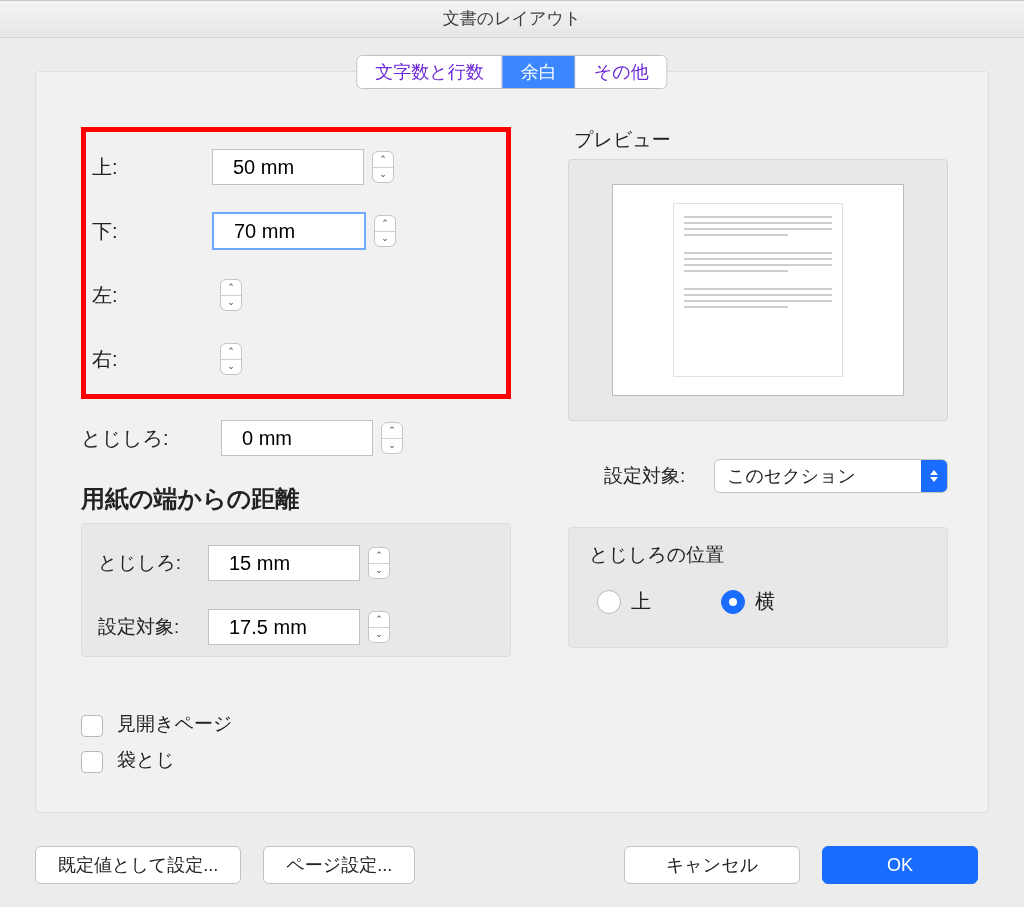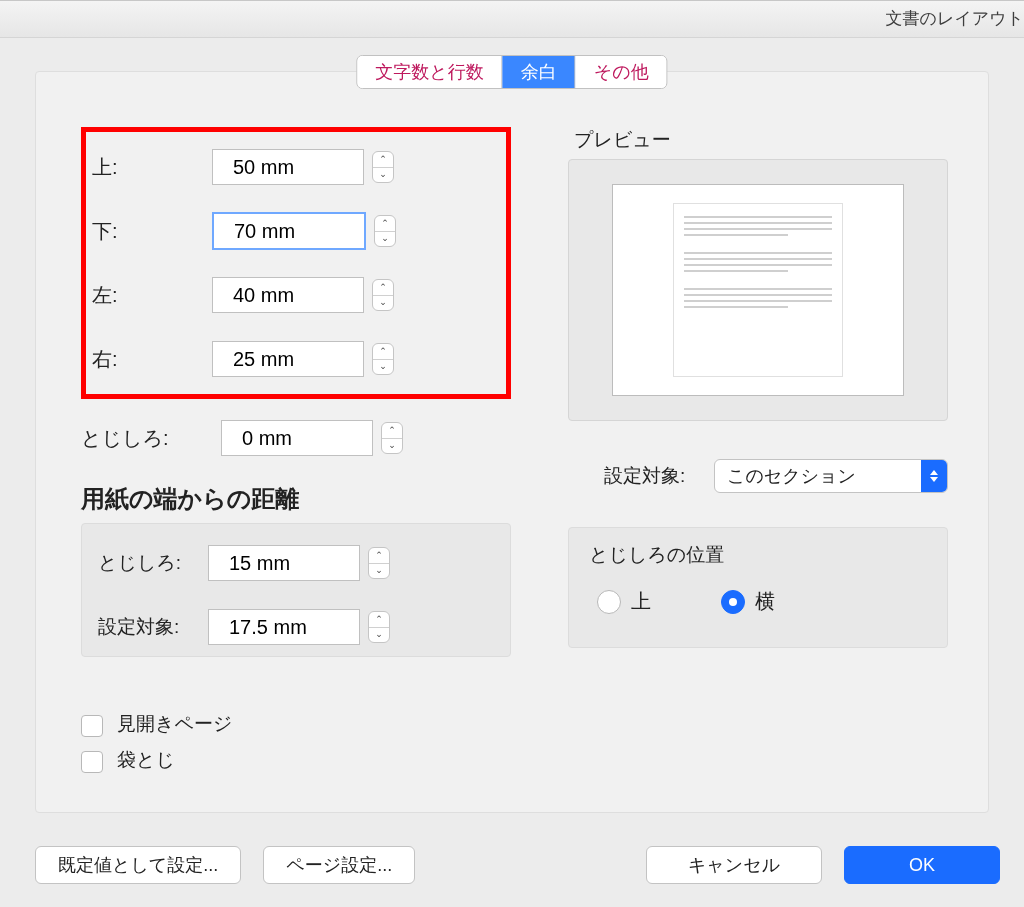--- a/index.html
+++ b/index.html
@@ -1,22 +1,22 @@
 <!DOCTYPE html>
 <html><head>
 <meta charset="utf-8">
 <style>
   html,body{margin:0;padding:0;font-family:"Hiragino Kaku Gothic ProN","Hiragino Sans","Meiryo",sans-serif;font-size:16px;color:#222;}
   body{background:#ececec;width:1024px;height:907px;overflow:hidden;}
   .window{position:relative;width:1024px;height:907px;background:#ececec;border-top:1px solid #c7c7c7;}
-  .titlebar{height:36px;line-height:36px;text-align:right;font-size:17px;color:#3d3d3d;border-bottom:1px solid #d5d5d5;background:linear-gradient(#f4f4f4,#e6e6e6);}
+  .titlebar{height:36px;line-height:36px;text-align:center;font-size:17px;color:#3d3d3d;border-bottom:1px solid #d5d5d5;background:linear-gradient(#f4f4f4,#e6e6e6);}
   .content{position:absolute;left:35px;right:35px;top:70px;bottom:95px;background:#f1f1f1;border:1px solid #dedede;border-radius:4px;}
   
   .tabs{position:absolute;left:50%;top:-17px;transform:translateX(-50%);display:flex;height:32px;border:1px solid #c1c1c1;border-radius:6px;overflow:hidden;background:#ffffff;}
-  .tab{padding:0 18px;line-height:32px;font-size:18px;color:#be185d;border-right:1px solid #c1c1c1;background:#fff;}
+  .tab{padding:0 18px;line-height:32px;font-size:18px;color:#6d28d9;border-right:1px solid #c1c1c1;background:#fff;}
   .tab:last-child{border-right:none;}
   .tab.active{background:#3a87ff;color:#fff;}
   
   .left-col{position:absolute;left:45px;top:55px;width:430px;}
   .highlight{border:5px solid #ff0000;padding:10px 10px 10px 6px;margin-bottom:14px;}
   .row{display:flex;align-items:center;height:50px;margin-bottom:14px;}
   .row:last-child{margin-bottom:0;}
   .row .lbl{width:120px;font-size:20px;}
   .row .lbl.wide{width:140px;}
   .row input.val{width:110px;height:34px;font-size:20px;padding:0 20px;border:1px solid #c0c0c0;background:#fff;}
@@ -49,21 +49,21 @@
   .select .arrow::before{border-bottom:5px solid #fff;}
   .select .arrow::after{border-top:5px solid #fff;}
   .gutter-group{margin-top:34px;border:1px solid #dcdcdc;border-radius:4px;background:#e8e8e8;padding:14px 20px 32px 20px;}
   .gutter-group .glabel{font-size:19px;margin-bottom:20px;}
   .radios{display:flex;gap:70px;padding-left:8px;}
   .radio{display:flex;align-items:center;font-size:20px;}
   .rcirc{width:22px;height:22px;border-radius:50%;border:1px solid #b8b8b8;background:#fff;margin-right:10px;display:flex;align-items:center;justify-content:center;}
   .rcirc.on{background:#1a6cff;border-color:#1a6cff;}
   .rcirc.on::after{content:"";width:8px;height:8px;background:#fff;border-radius:50%;}
   
-  .footer{position:absolute;left:35px;right:24px;bottom:24px;display:flex;align-items:center;}
+  .footer{position:absolute;left:35px;right:46px;bottom:24px;display:flex;align-items:center;}
   .btn{height:36px;border:1px solid #c3c3c3;border-radius:6px;background:#fff;font-size:18px;padding:0 22px;display:inline-flex;align-items:center;justify-content:center;margin-right:22px;}
   .footer .spacer{flex:1;}
   .btn.primary{background:#1a6cff;color:#fff;border-color:#1a6cff;min-width:110px;margin-right:0;}
   .btn.cancel{min-width:130px;}
 </style>
 </head>
 <body>
 
 <div class="window">
   <div class="titlebar">文書のレイアウト</div>
@@ -89,29 +89,27 @@
         <div class="row">
           <span class="lbl">下:</span>
           <input class="val focused" value="70 mm" style="">
           <span class="stepper">
               <span>⌃</span>
               <span>⌄</span>
             </span>
         </div>
         <div class="row">
           <span class="lbl">左:</span>
-          <input class="val" value="40 mm" style="">
           <span class="stepper">
               <span>⌃</span>
               <span>⌄</span>
             </span>
         </div>
         <div class="row" style="margin-bottom:0;">
           <span class="lbl">右:</span>
-          <input class="val" value="25 mm" style="">
           <span class="stepper">
               <span>⌃</span>
               <span>⌄</span>
             </span>
         </div>
       </div>
 
       <div class="row">
         <span class="lbl wide">とじしろ:</span>
         <input class="val" value="0 mm" style="">

